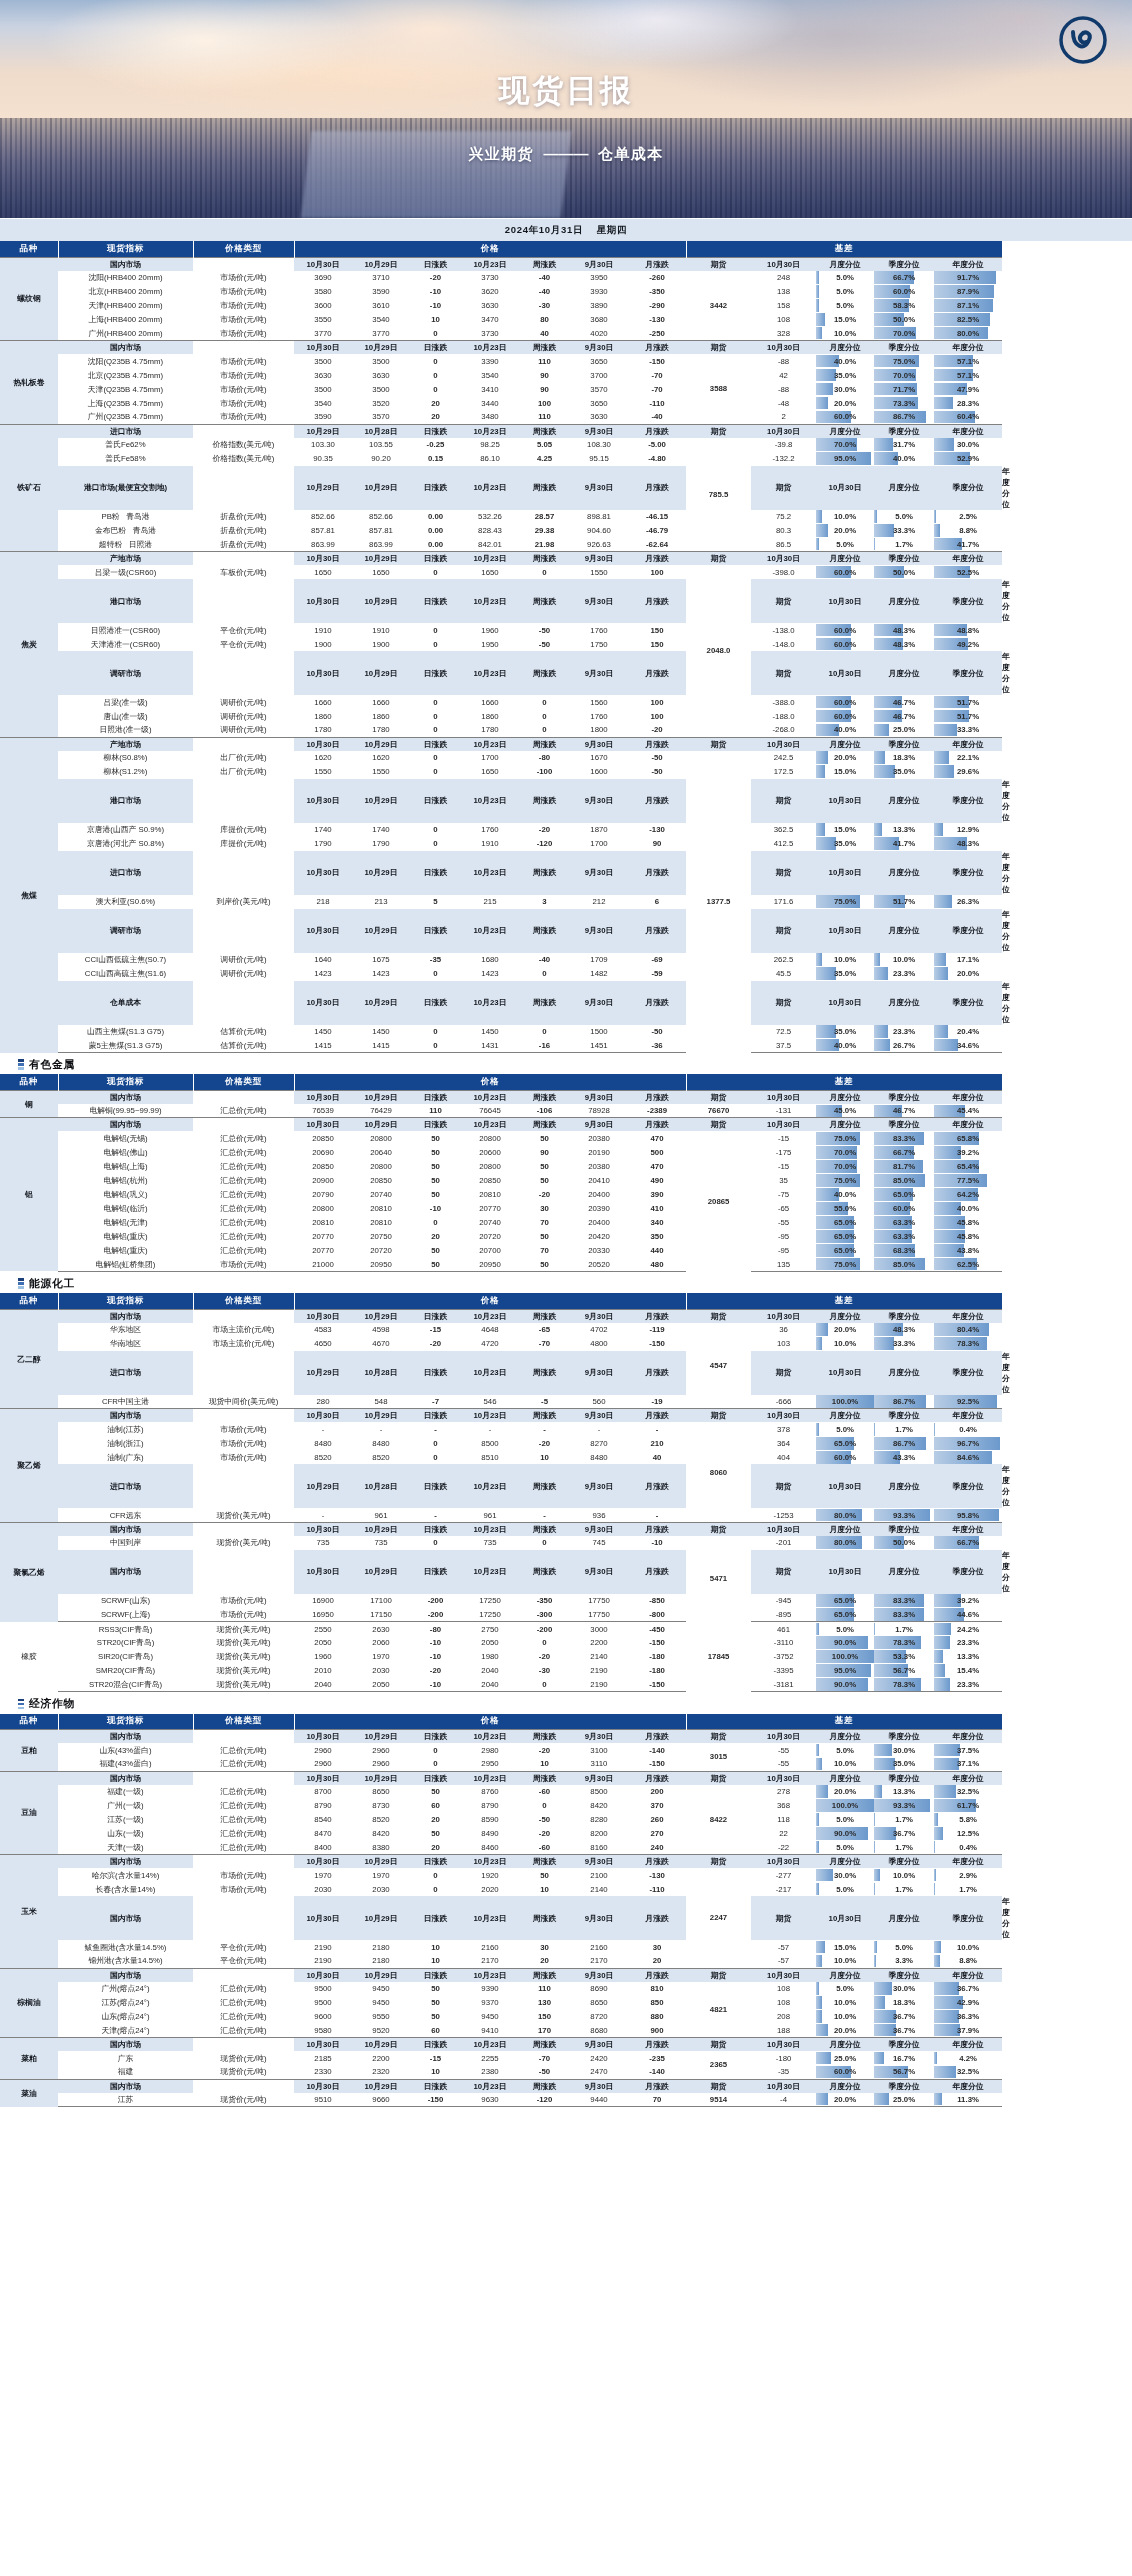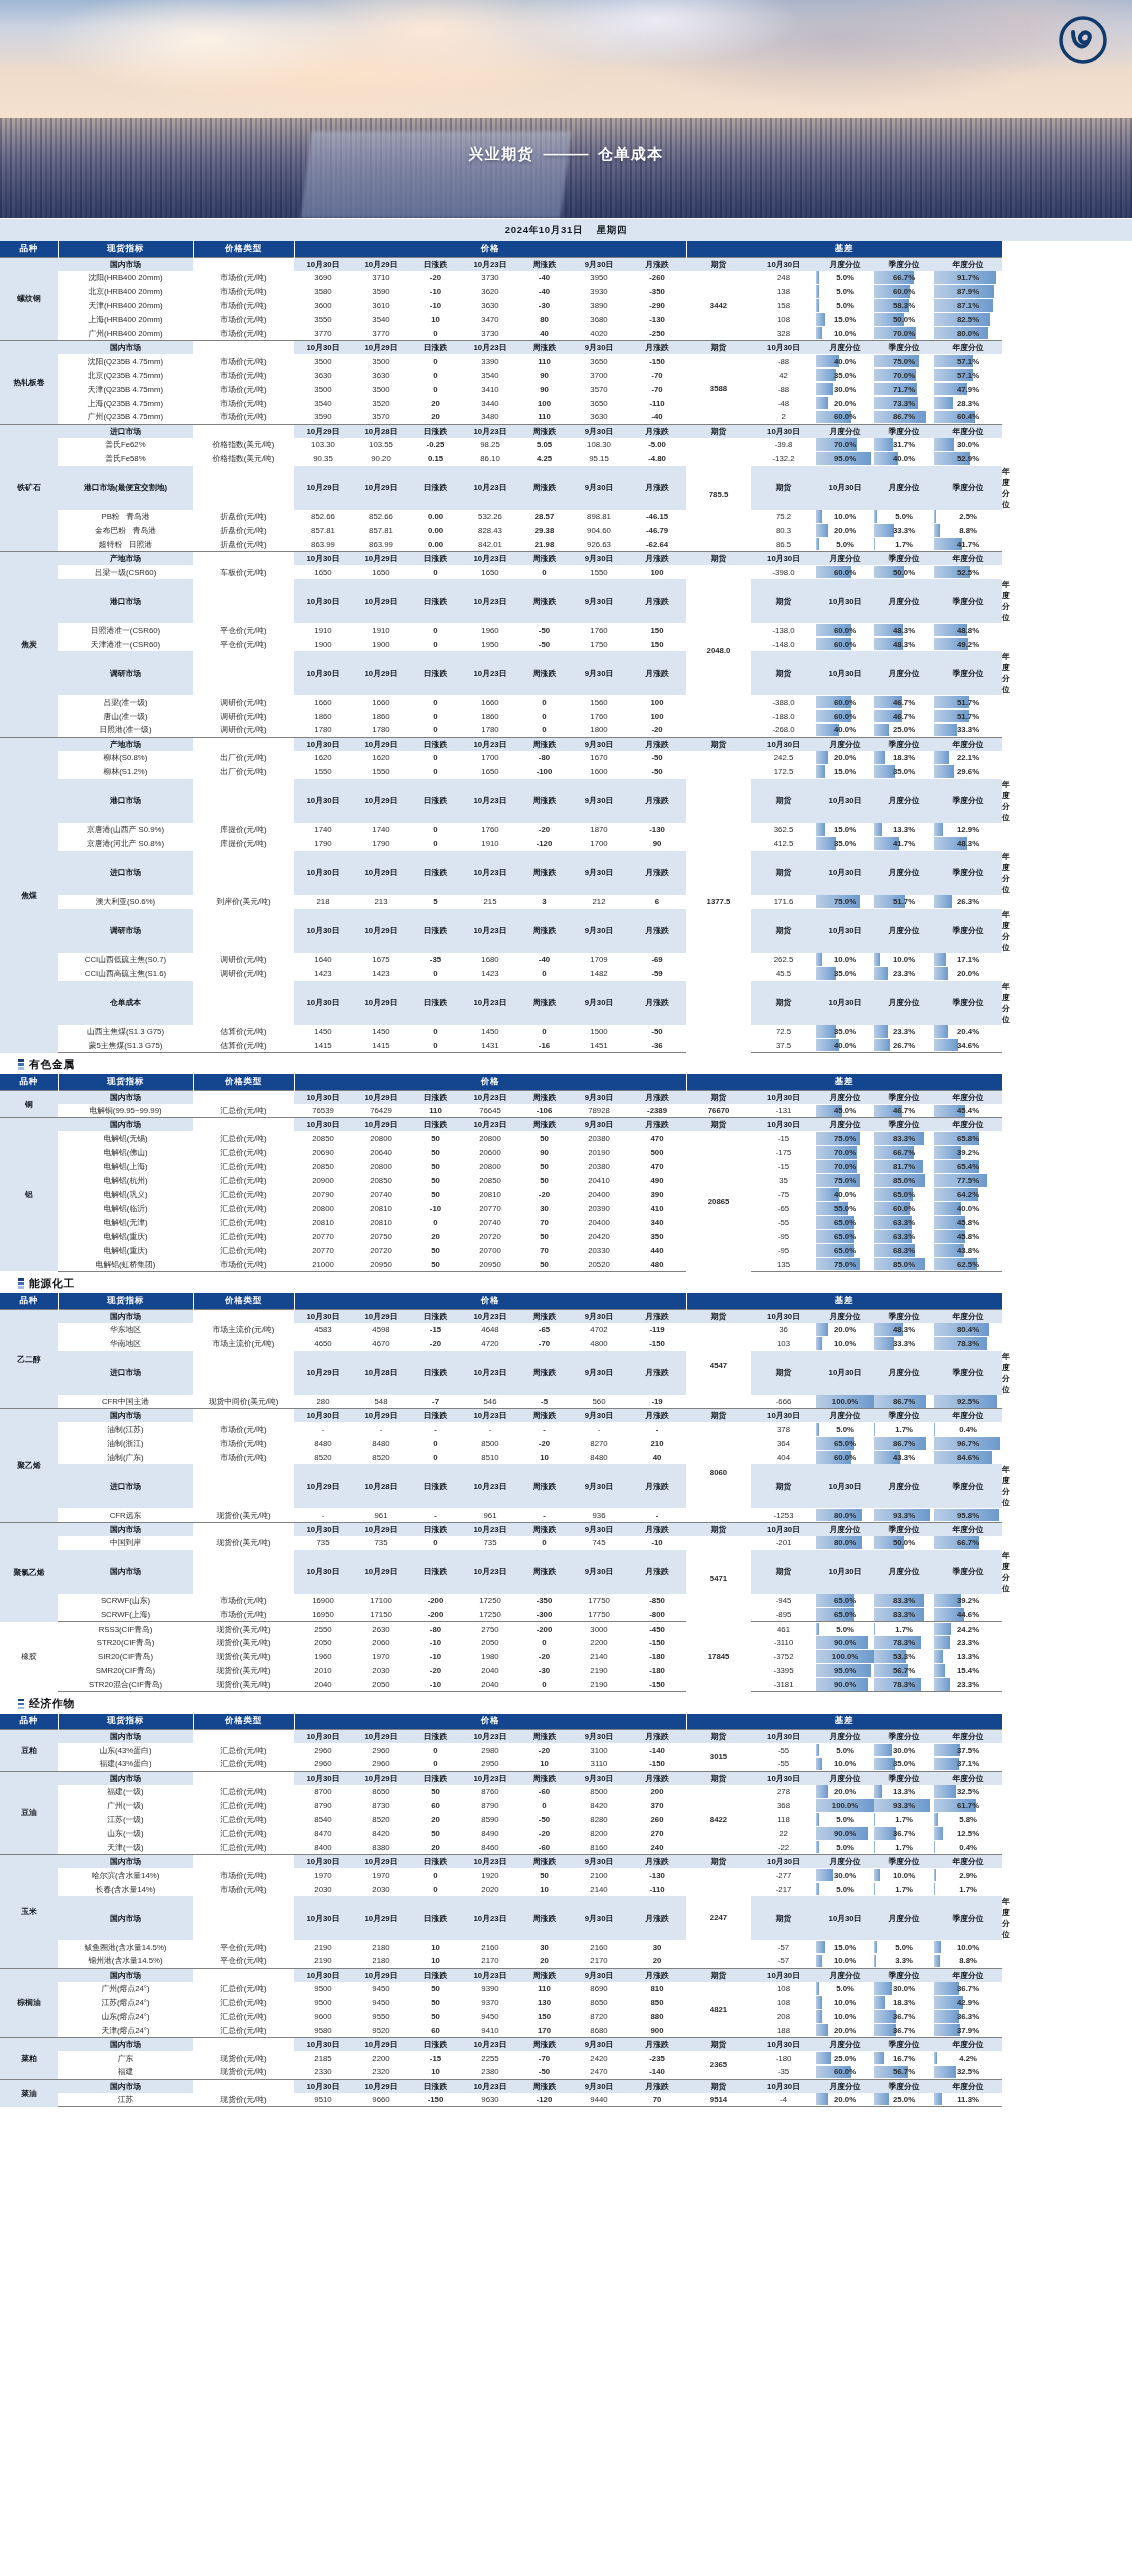--- a/index.html
+++ b/index.html
@@ -181,20 +181,21 @@
 <body>
 
 <div class="banner">
   <div class="sky"></div>
   <div class="city"></div>
   <div class="river"></div>
   <svg class="logo" viewBox="0 0 100 100">
     <circle cx="50" cy="50" r="44" fill="none" stroke="#103a6b" stroke-width="7"></circle>
     <path d="M30 34 C30 62, 52 74, 62 50 C68 36, 54 30, 46 40 C40 48, 48 58, 56 54" fill="none" stroke="#103a6b" stroke-width="8" stroke-linecap="round"></path>
   </svg>
+  <div class="banner-title">现货日报</div>
   <div class="banner-sub">
     <span>兴业期货</span><span class="dash">———</span><span>仓单成本</span>
   </div>
 </div>
 
 <div class="datebar">
   <span>2024年10月31日</span>
   <span class="wd">星期四</span>
 </div>
 

